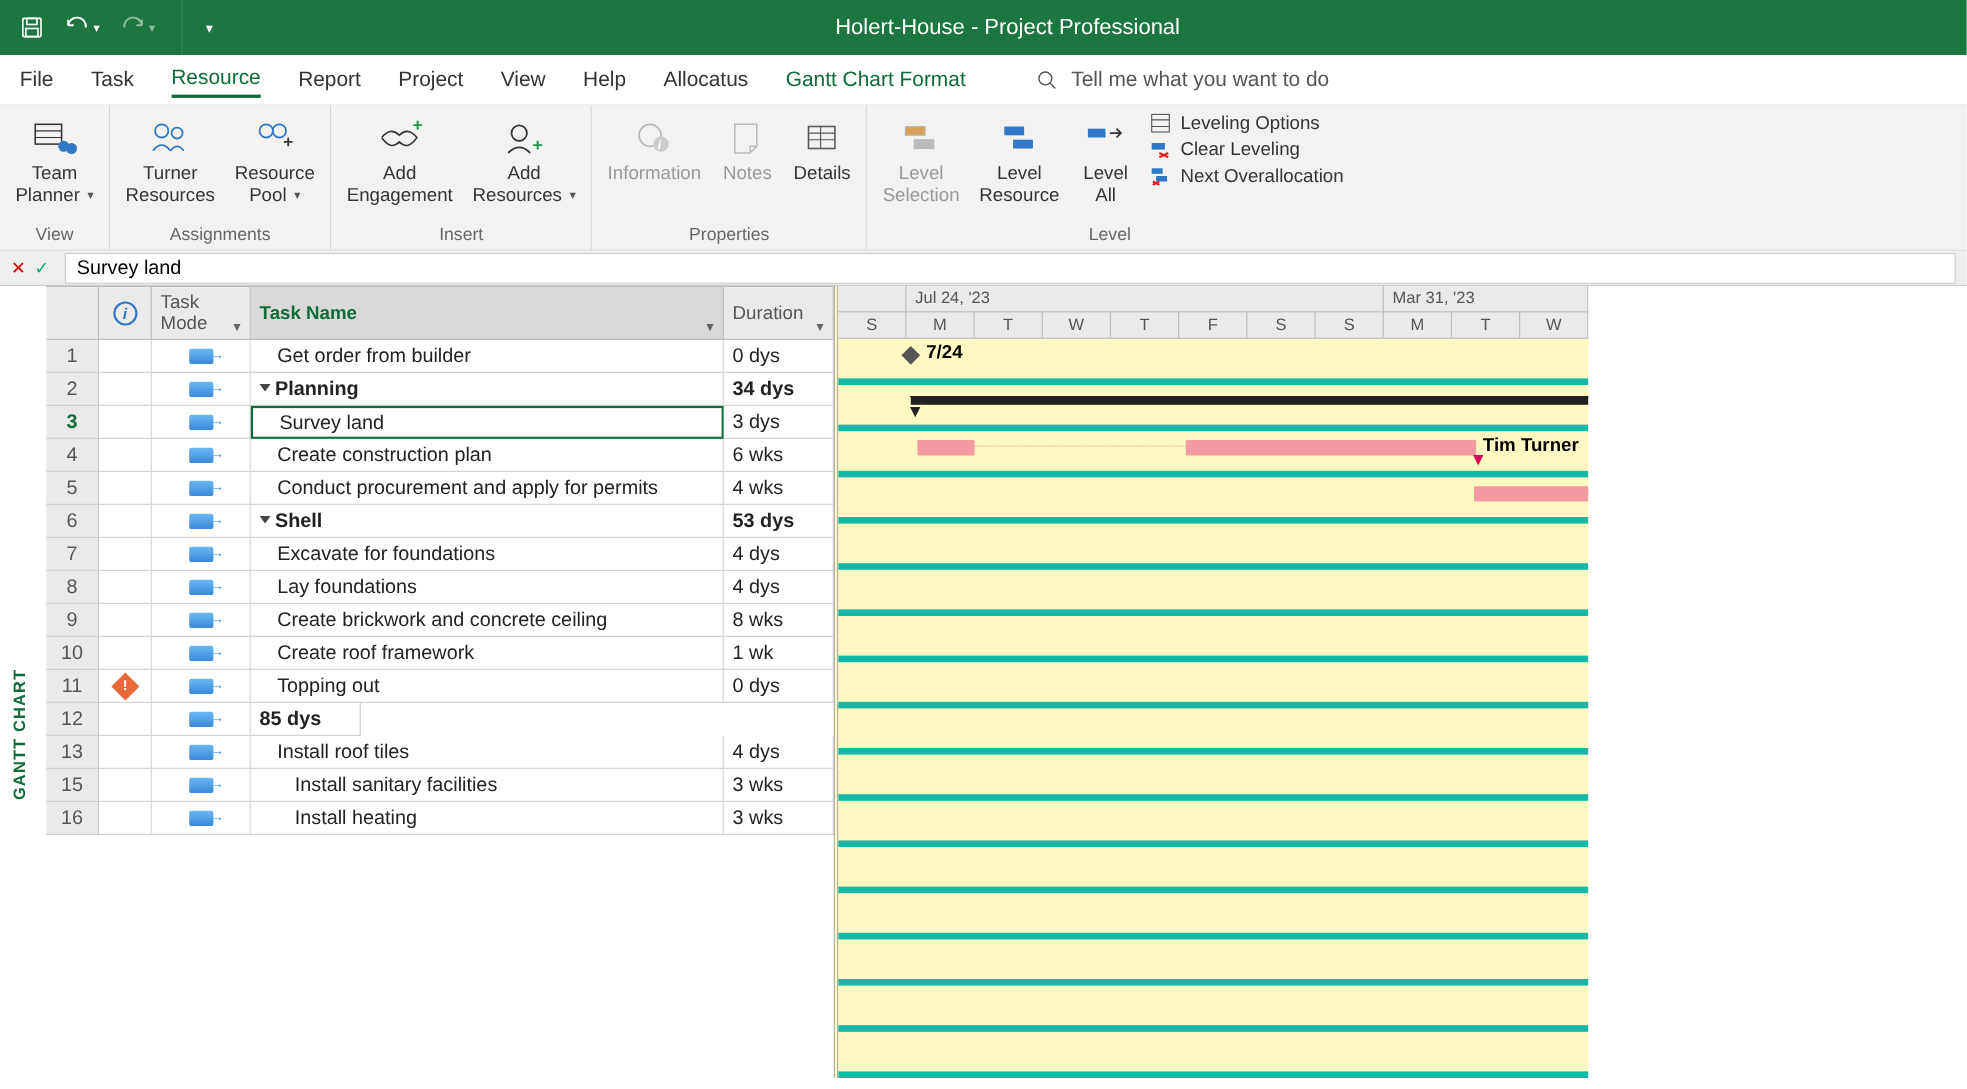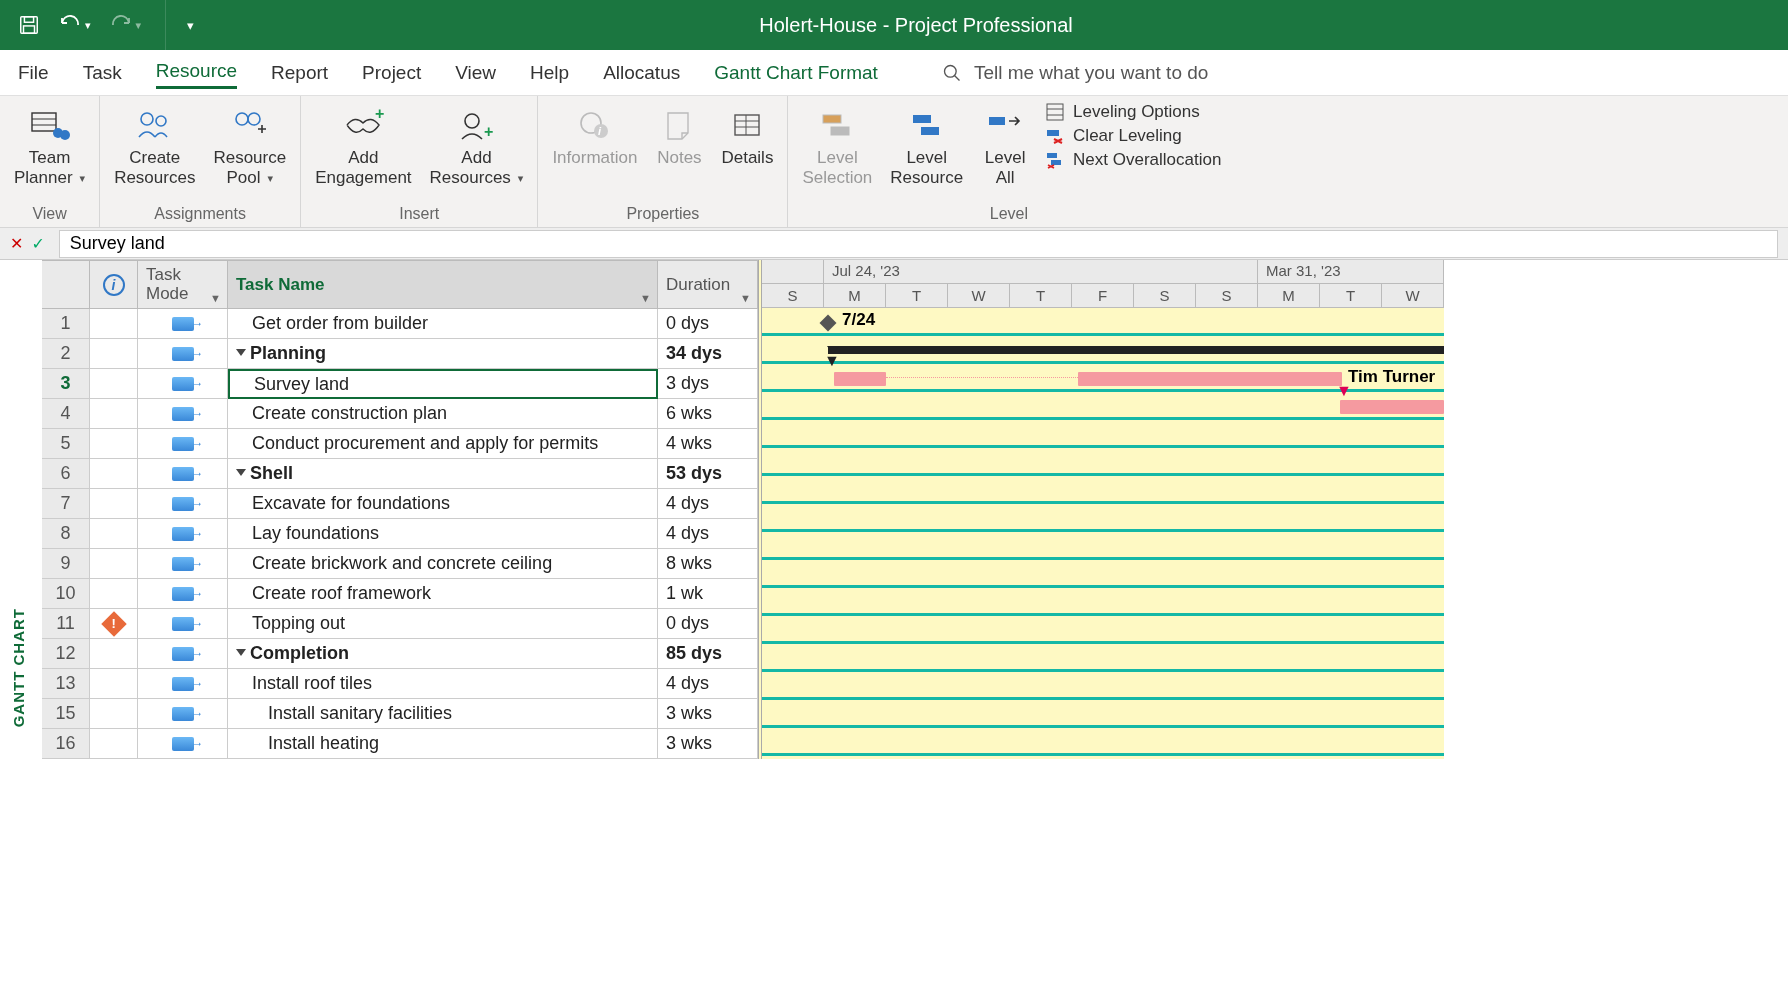--- a/index.html
+++ b/index.html
@@ -75,21 +75,21 @@
 .diamond-alert::after { content:"!"; position:absolute; transform: rotate(-45deg); left:6px; top:1px; color:#fff; font-weight:700; font-size:13px; }
 
 
 .gantt { flex: 1; border-left: 4px double #aaa; position: relative; overflow: hidden; background: #fef9c3; }
 .gantt-head { height: 48px; display: flex; flex-direction: column; background: #eaeaea; border-bottom: 1px solid #bbb; }
 .gantt-head-top { flex: 1; display: flex; }
 .gantt-head-top .wk { flex: 1; border-right: 1px solid #bbb; border-bottom: 1px solid #bbb; padding: 2px 8px; font-size: 15px; color: #555; }
 .gantt-head-bot { flex: 1; display: flex; }
 .gantt-head-bot .d { width: 62px; border-right: 1px solid #bbb; text-align: center; font-size: 15px; color: #555; display:flex;align-items:center;justify-content:center; }
 .gantt-body { position: relative; }
-.gantt-row { height: 28px; position: relative; border-bottom: 3px solid #14b8a6; }
+.gantt-row { height: 42px; position: relative; border-bottom: 6px solid #14b8a6; }
 .bar { position: absolute; height: 14px; top: 8px; border-radius: 1px; }
 .bar.critical { background: #f59aa0; }
 .bar-label { position: absolute; font-weight: 700; font-size: 17px; }
 .milestone { position: absolute; width: 12px; height: 12px; background: #555; transform: rotate(45deg); top: 9px; }
 .summary-bar { position: absolute; top: 10px; height: 8px; background: #222; }
 .summary-bar::before, .summary-bar::after { content:""; position:absolute; width:0; height:0; border-left:6px solid transparent; border-right:6px solid transparent; border-top:8px solid #222; top:0; }
 .summary-bar::before { left:-1px; } .summary-bar::after { right:-1px; }
 .link-arrow-down { position:absolute; font-size:16px; color:#222; }
 
 .chev { font-size: 11px; color: #555; margin-left: 3px; }
@@ -175,21 +175,21 @@
     <div class="ribbon-group-body">
       <div class="big-btn">
         <div class="icon-area">
             <svg width="40" height="34" viewBox="0 0 40 34">
               <circle cx="12" cy="10" r="6" fill="none" stroke="#3178c6" stroke-width="1.6"></circle>
               <path d="M4 28 Q12 18 20 28" fill="none" stroke="#3178c6" stroke-width="1.6"></path>
               <circle cx="26" cy="12" r="5" fill="none" stroke="#3178c6" stroke-width="1.6"></circle>
               <path d="M20 28 Q26 20 32 28" fill="none" stroke="#3178c6" stroke-width="1.6"></path>
             </svg>
           </div>
-        <div>Create</div>
+        <div>Turner</div>
         <div>Resources</div>
       </div>
       <div class="big-btn">
         <div class="icon-area">
             <svg width="40" height="34" viewBox="0 0 40 34">
               <circle cx="12" cy="10" r="6" fill="none" stroke="#3178c6" stroke-width="1.6"></circle>
               <circle cx="24" cy="10" r="6" fill="none" stroke="#3178c6" stroke-width="1.6"></circle>
               <path d="M28 20 L36 20 M32 16 L32 24" stroke="#333" stroke-width="1.6"></path>
             </svg>
           </div>
@@ -494,24 +494,20 @@
             <div class="cell col-name name indent-1">
               <span>Topping out</span>
             </div>
             <div class="cell col-dur">0 dys</div>
           </div>
           <div class="grid-row">
             <div class="cell num col-num">12</div>
             <div class="cell col-ind" style="justify-content:center"></div>
             <div class="cell col-mode" style="justify-content:center">
               <span class="mode-icon"></span>
-            </div>
-            <div class="cell col-name name bold">
-              <span class="collapse-tri"></span>
-              <span>Completion</span>
             </div>
             <div class="cell col-dur bold">85 dys</div>
           </div>
           <div class="grid-row">
             <div class="cell num col-num">13</div>
             <div class="cell col-ind" style="justify-content:center"></div>
             <div class="cell col-mode" style="justify-content:center">
               <span class="mode-icon"></span>
             </div>
             <div class="cell col-name name indent-1">

